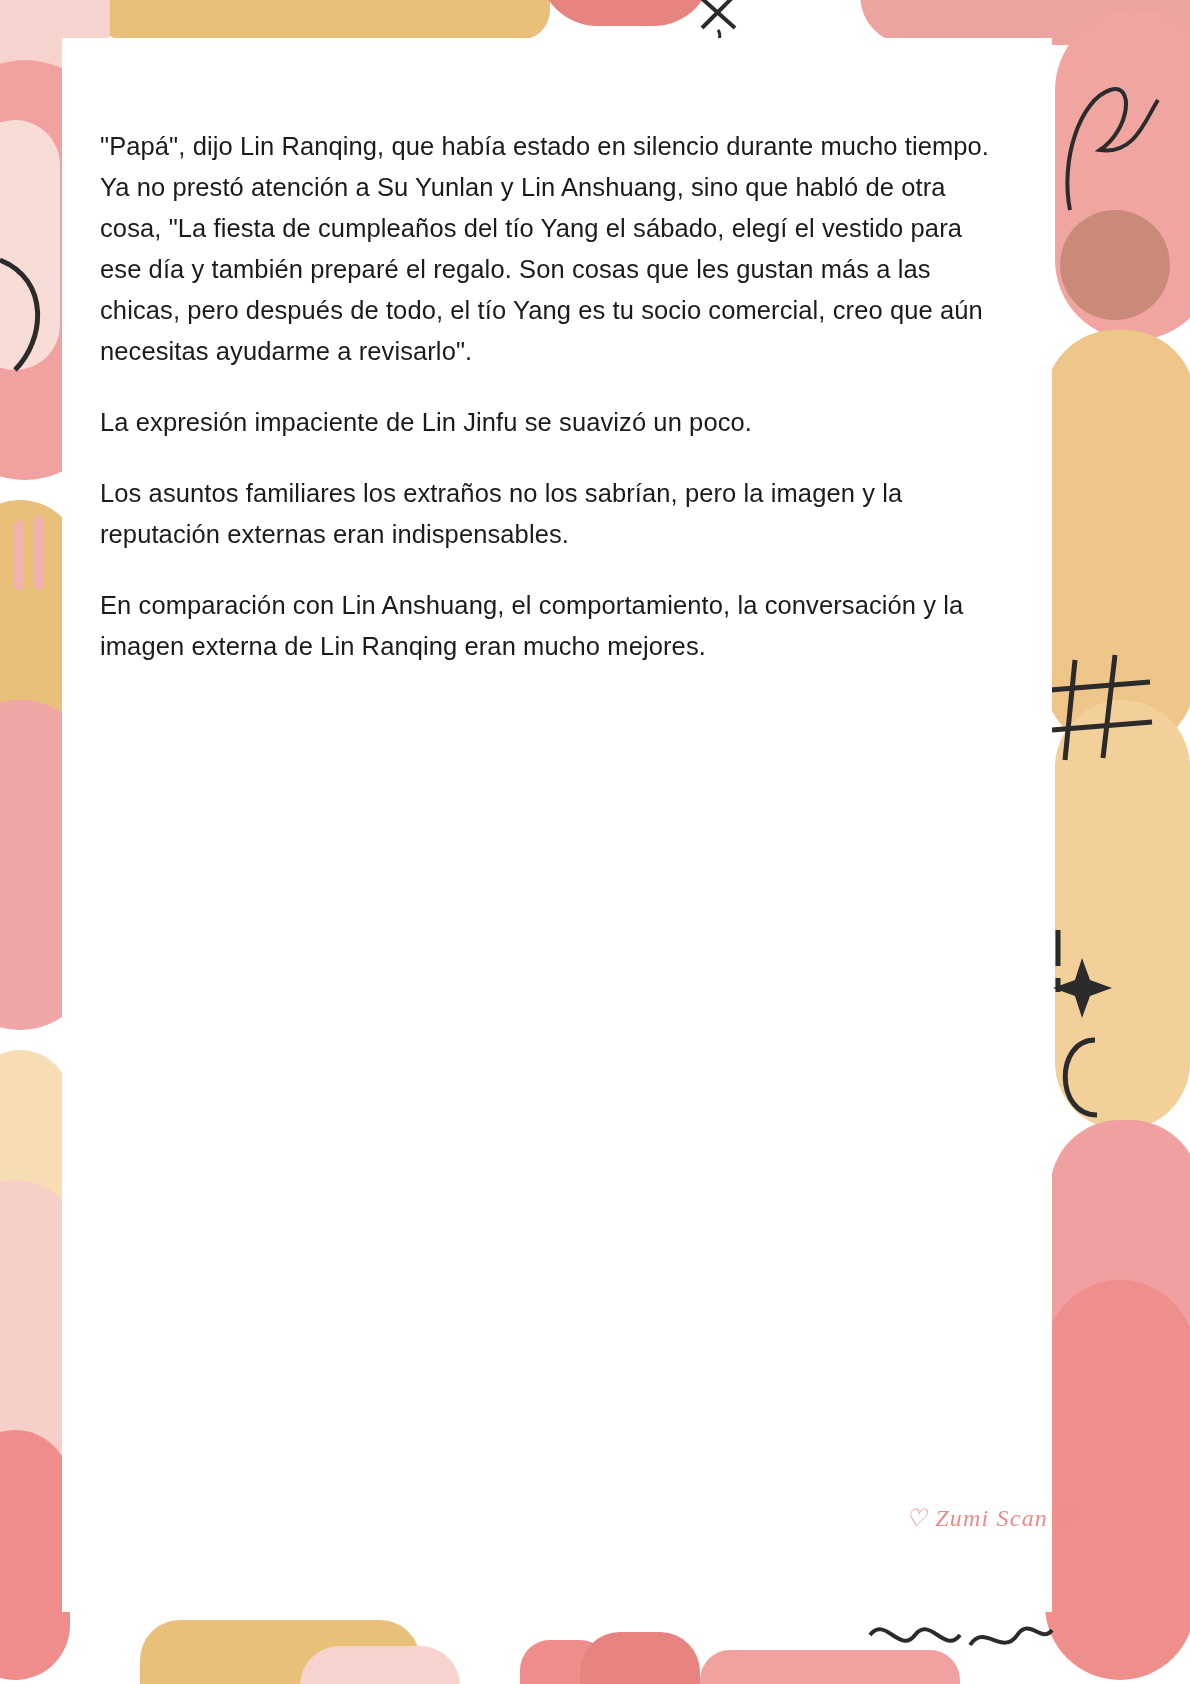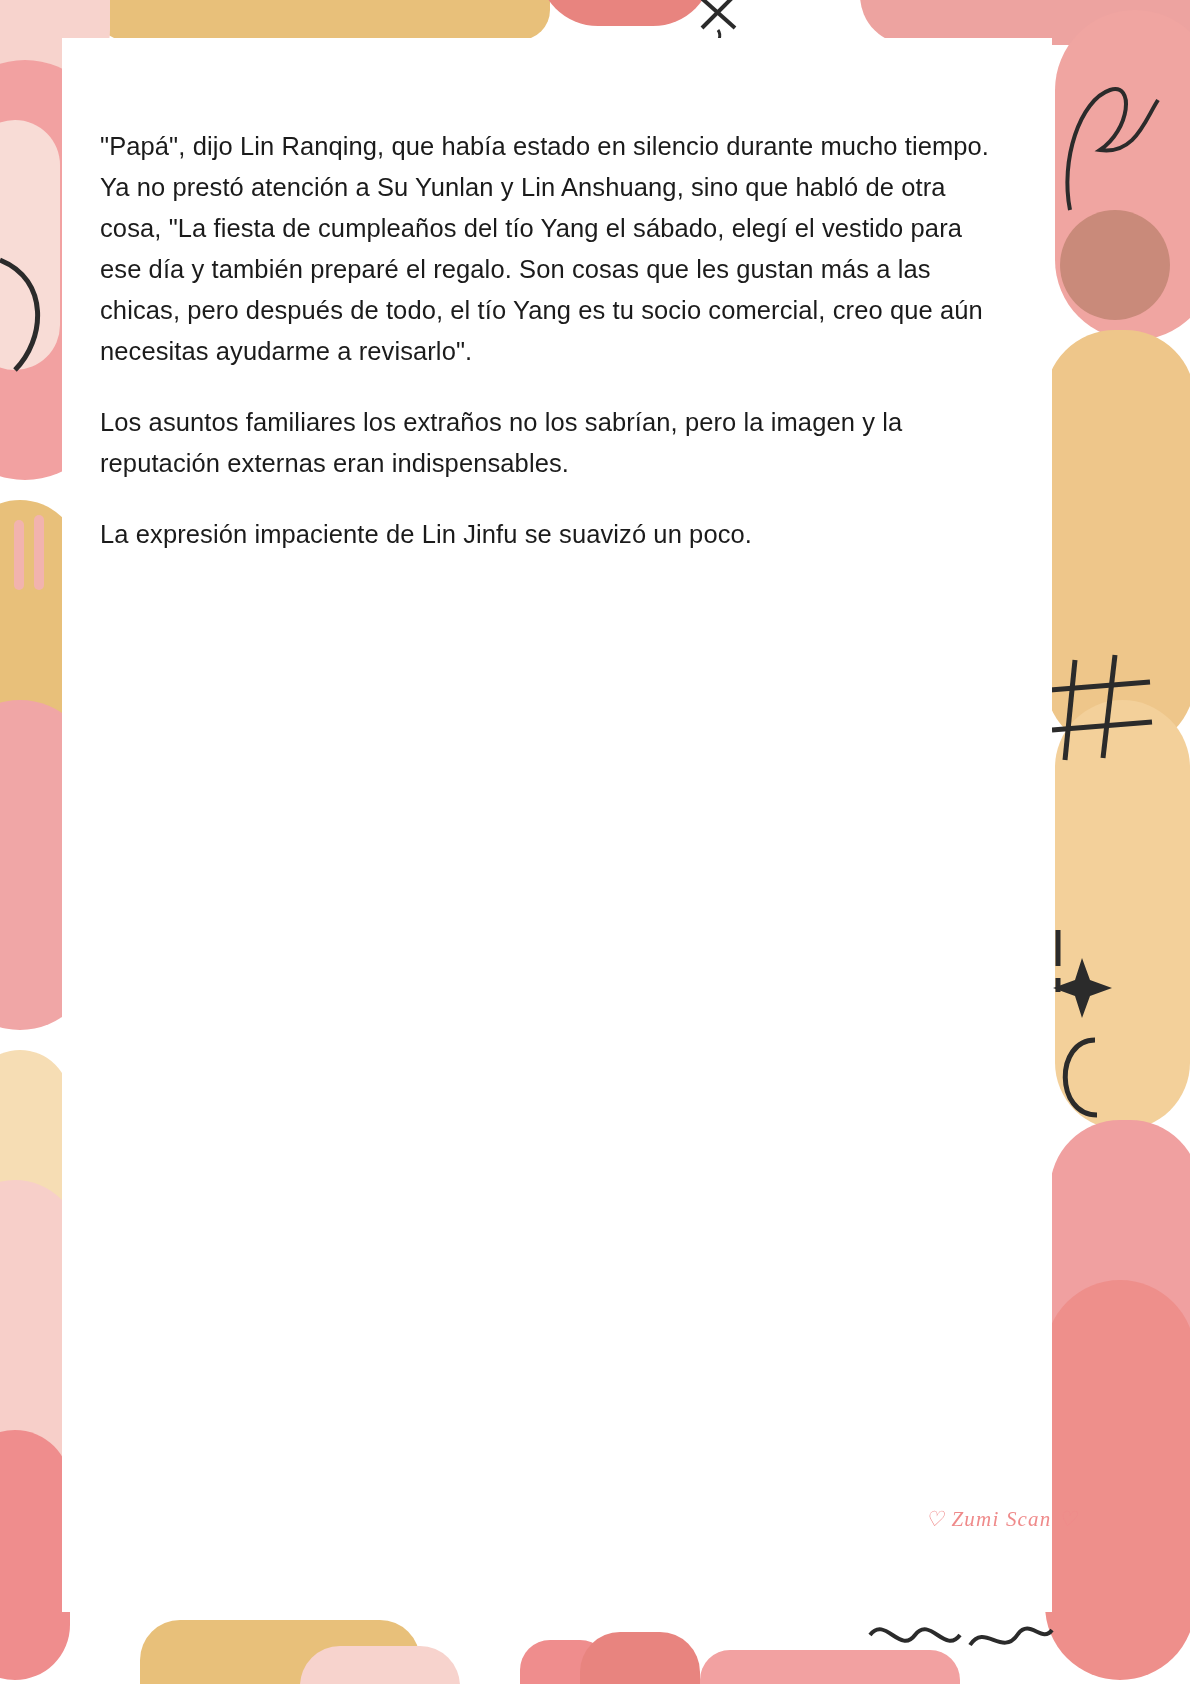--- a/index.html
+++ b/index.html
@@ -61,21 +61,21 @@
     letter-spacing: 0.1px;
     font-family: "Liberation Sans", sans-serif;
   }
   .para:last-child { margin-bottom: 0; }
 
   .watermark {
     position: absolute;
     right: 112px;
     bottom: 152px;
     z-index: 10;
-    font-size: 21px;
+    font-size: 24px;
     color: #ef8a8a;
     font-family: "Liberation Serif", serif;
     font-style: italic;
     letter-spacing: 1.2px;
     white-space: nowrap;
     text-align: center;
   }
 </style>
 </head>
 <body>
@@ -148,19 +148,20 @@
       <path d="M10 35 C25 15 40 55 55 35 C70 15 85 55 100 35" stroke="#2b2b2b" stroke-width="4" fill="none"></path>
       <path d="M110 45 C125 22 142 58 158 34 C170 18 182 44 192 30" stroke="#2b2b2b" stroke-width="4" fill="none"></path>
     </svg>
 
   </div>
 
   <div class="paper"></div>
 
   <div class="content">
     <p class="para">"Papá", dijo Lin Ranqing, que había estado en silencio durante mucho tiempo. Ya no prestó atención a Su Yunlan y Lin Anshuang, sino que habló de otra cosa, "La fiesta de cumpleaños del tío Yang el sábado, elegí el vestido para ese día y también preparé el regalo. Son cosas que les gustan más a las chicas, pero después de todo, el tío Yang es tu socio comercial, creo que aún necesitas ayudarme a revisarlo".</p>
+    <p class="para">La expresión impaciente de Lin Jinfu se suavizó un poco.</p>
     <p class="para">Los asuntos familiares los extraños no los sabrían, pero la imagen y la reputación externas eran indispensables.</p>
-    <p class="para">La expresión impaciente de Lin Jinfu se suavizó un poco.</p>
+    <p class="para">En comparación con Lin Anshuang, el comportamiento, la conversación y la imagen externa de Lin Ranqing eran mucho mejores.</p>
   </div>
 
   <div class="watermark">♡ Zumi Scan ♡</div>
 
 </div>
 
 </body></html>

